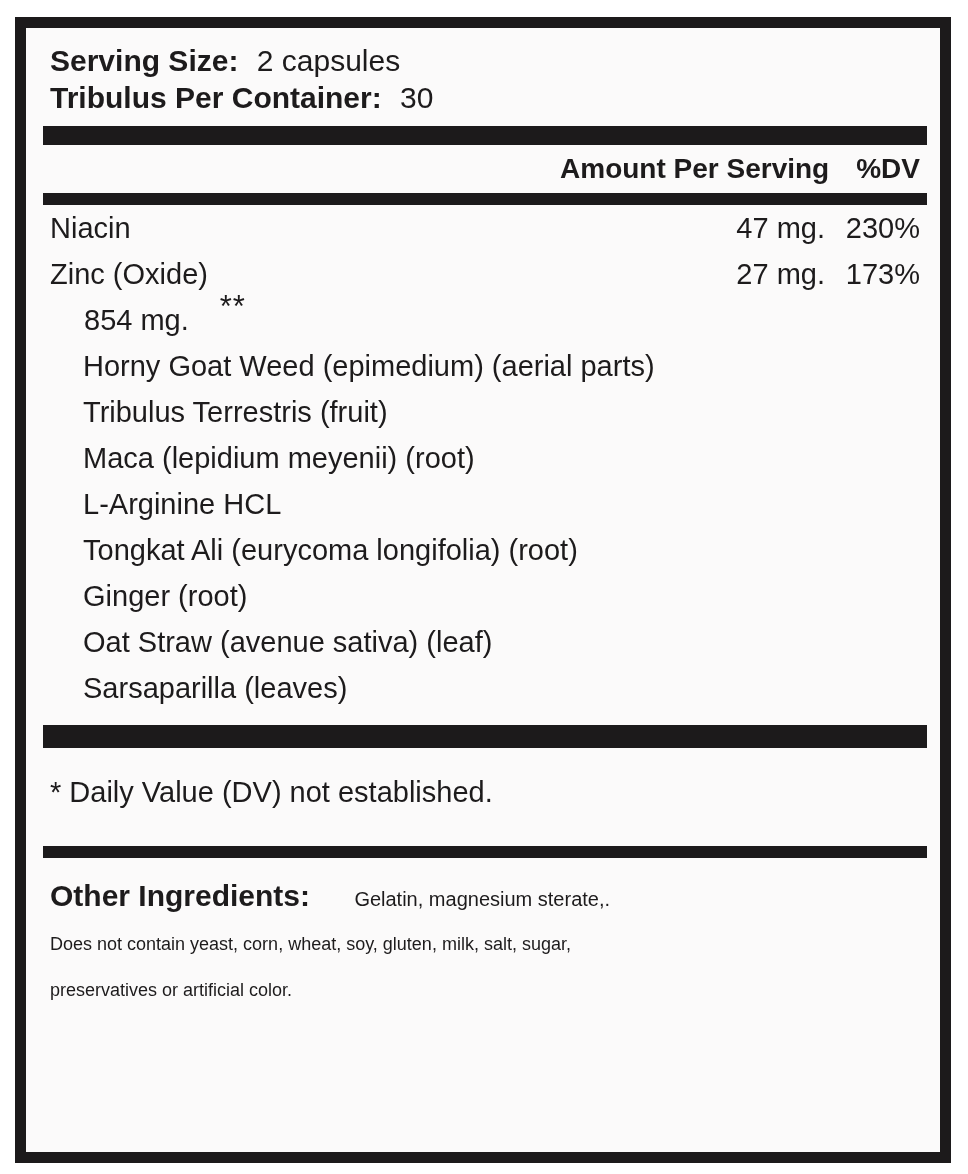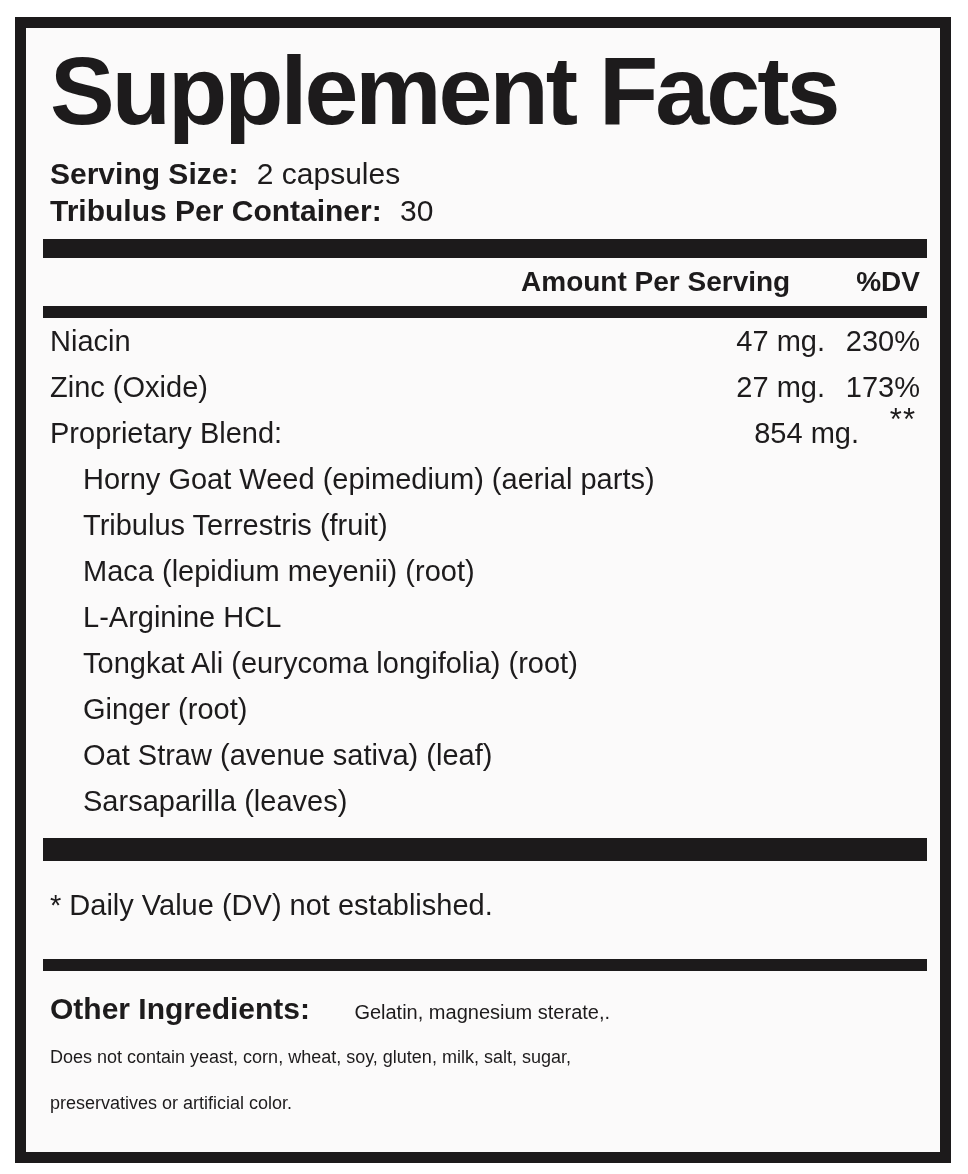--- a/index.html
+++ b/index.html
@@ -47,21 +47,21 @@
     margin-left: -7px;
     margin-right: -7px;
   }
   .bar-thick  { height: 19px; margin-top: 10px; }
   .bar-heavy  { height: 23px; margin-top: 14px; }
   .bar-medium { height: 12px; }
   .col-header {
     display: flex;
     justify-content: flex-end;
     align-items: flex-start;
-    gap: 66px;
+    gap: 27px;
     font-weight: bold;
     font-size: 28px;
     line-height: 48px;
     height: 48px;
   }
   .facts-row {
     display: flex;
     align-items: baseline;
     font-size: 29px;
     line-height: 46px;
@@ -104,21 +104,20 @@
     font-size: 18px;
     line-height: 46px;
     font-weight: normal;
   }
 </style>
 </head>
 <body>
 
 <div class="panel">
 
-  <div class="title">Supplement Facts</div>
 
   <div class="serving-block">
     <div class="serving-line">
       <span class="lbl">Serving Size:</span>
       <span class="val">2 capsules</span>
     </div>
     <div class="serving-line">
       <span class="lbl">Tribulus Per Container:</span>
       <span class="val">30</span>
     </div>
@@ -139,21 +138,20 @@
     <span class="fr-dv">230%</span>
   </div>
 
   <div class="facts-row">
     <span class="fr-name">Zinc (Oxide)</span>
     <span class="fr-amount">27 mg.</span>
     <span class="fr-dv">173%</span>
   </div>
 
   <div class="facts-row row-blend">
-    <span class="fr-name">Proprietary Blend:</span>
     <span class="fr-amount">854 mg.</span>
     <span class="fr-dv"><span class="raised">**</span></span>
   </div>
 
   <div class="blend-item">Horny Goat Weed (epimedium) (aerial parts)</div>
   <div class="blend-item">Tribulus Terrestris (fruit)</div>
   <div class="blend-item">Maca (lepidium meyenii) (root)</div>
   <div class="blend-item">L-Arginine HCL</div>
   <div class="blend-item">Tongkat Ali (eurycoma longifolia) (root)</div>
   <div class="blend-item">Ginger (root)</div>

